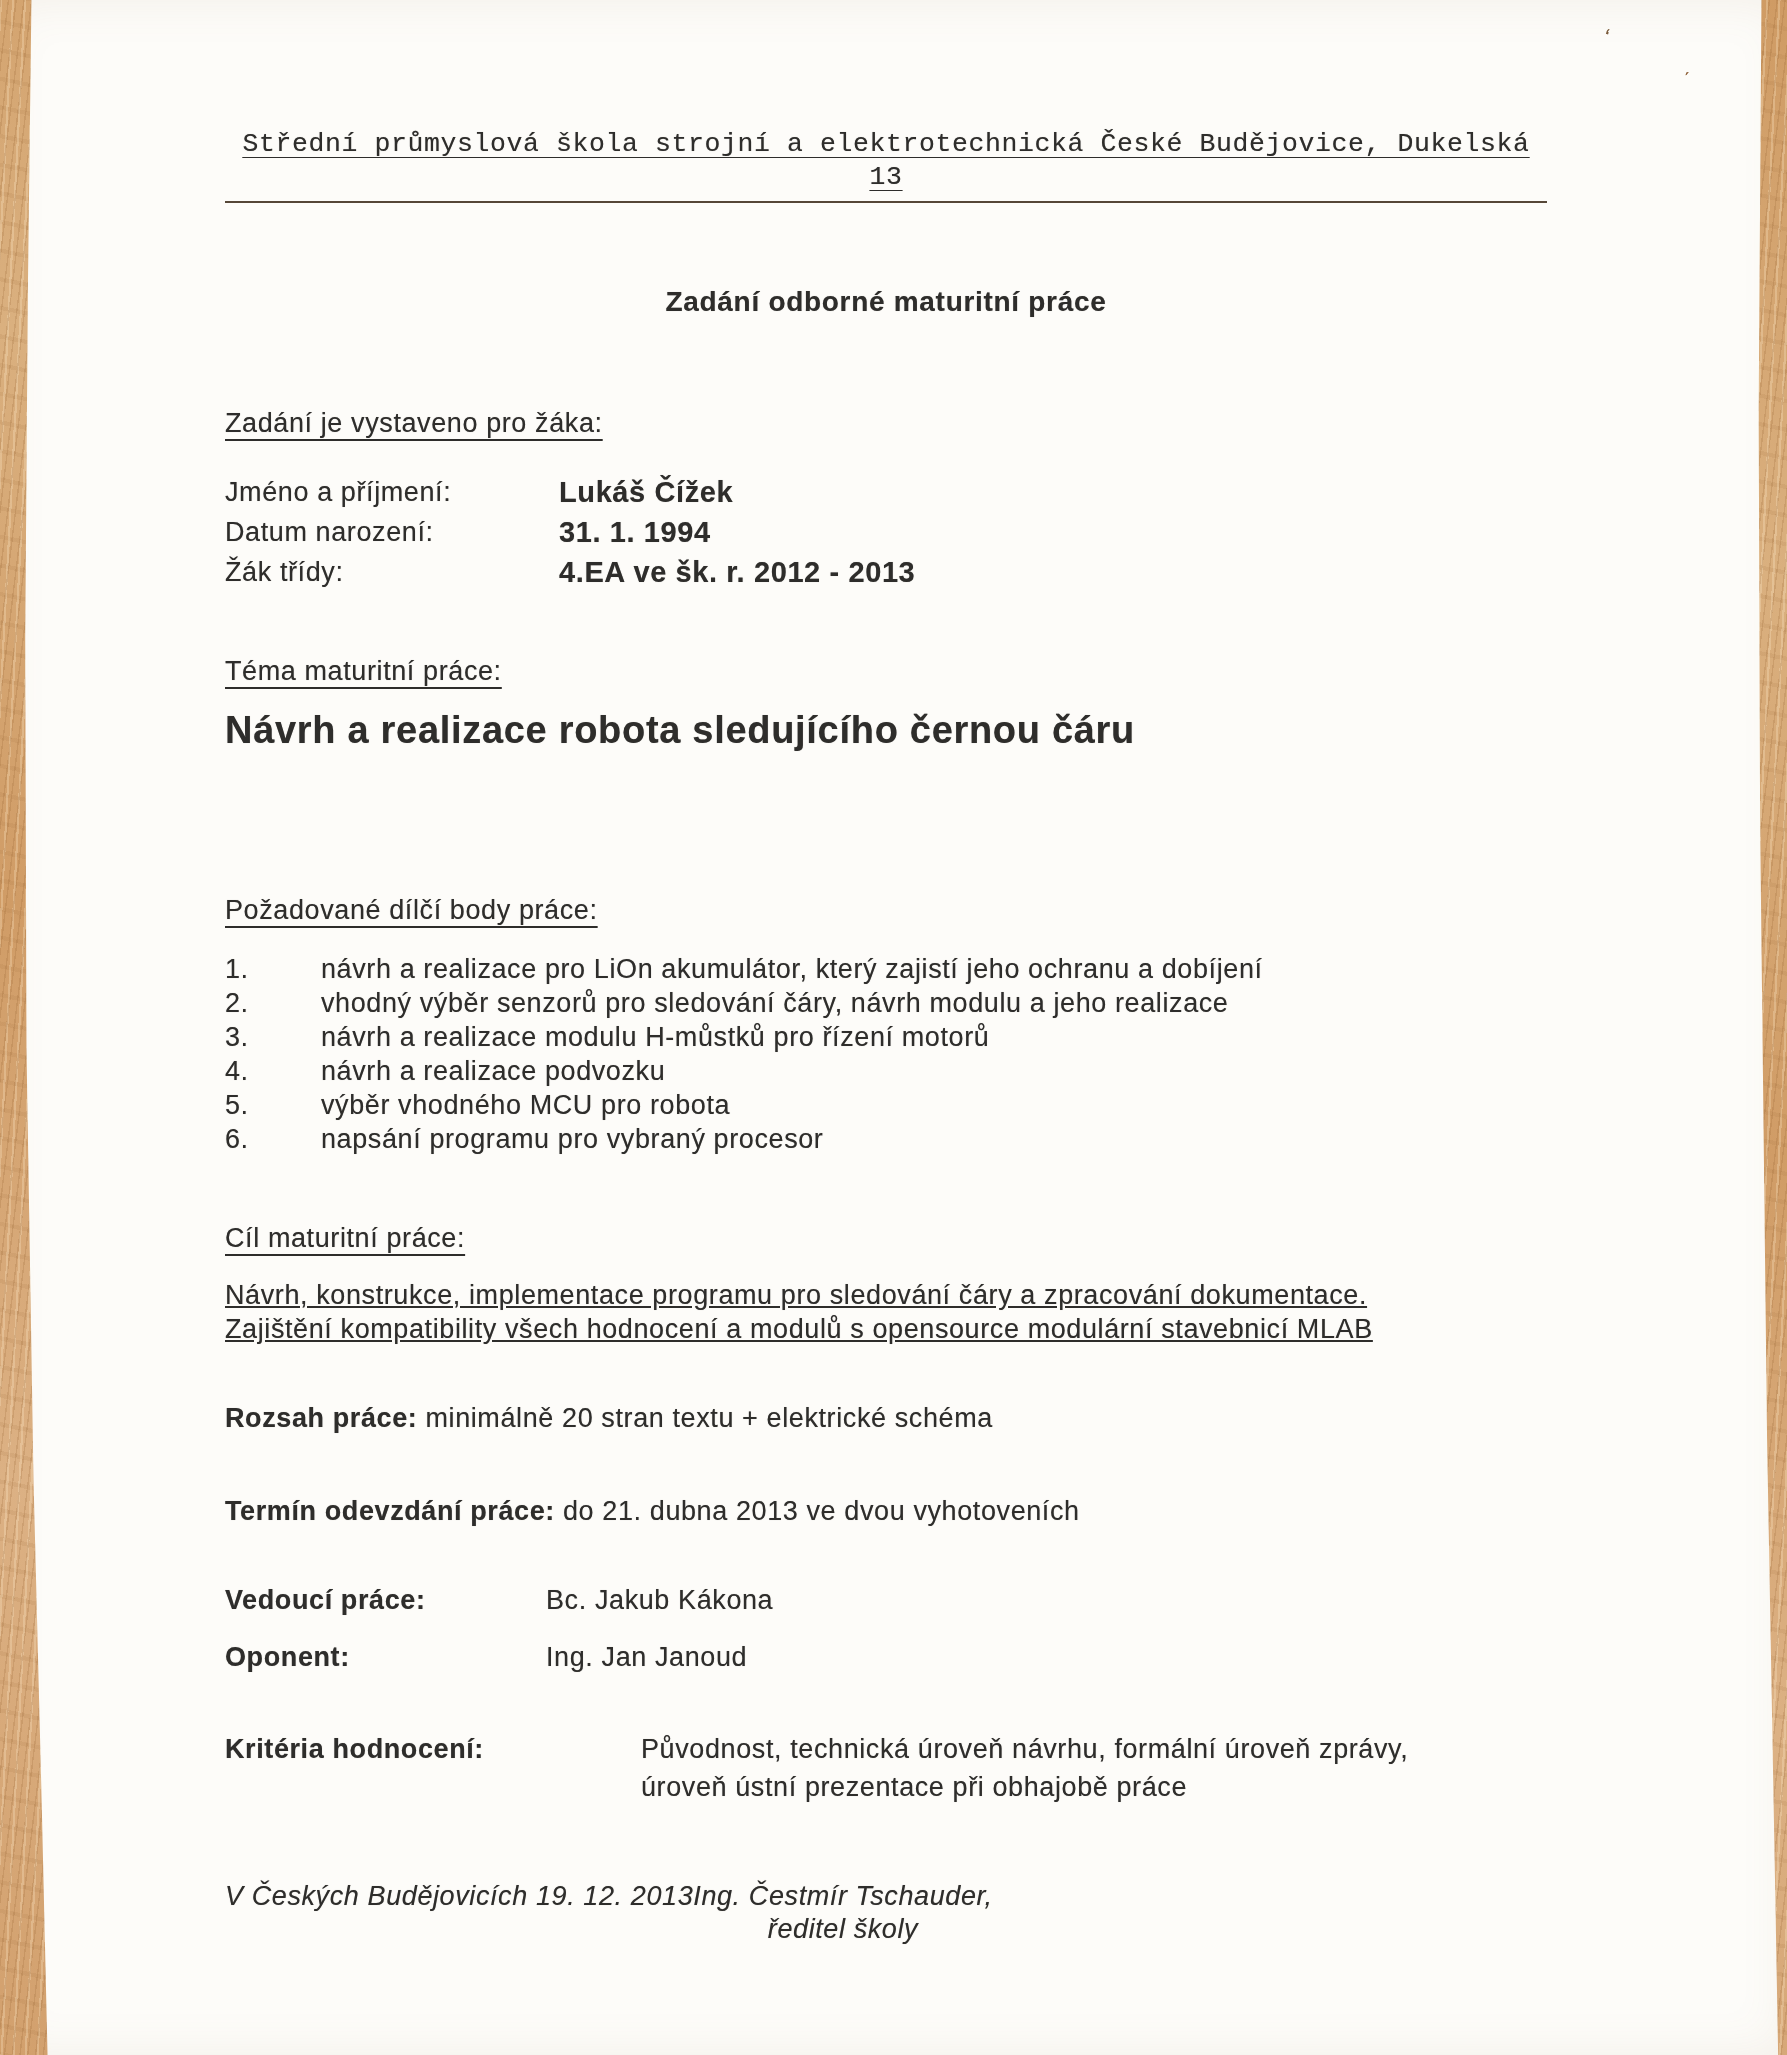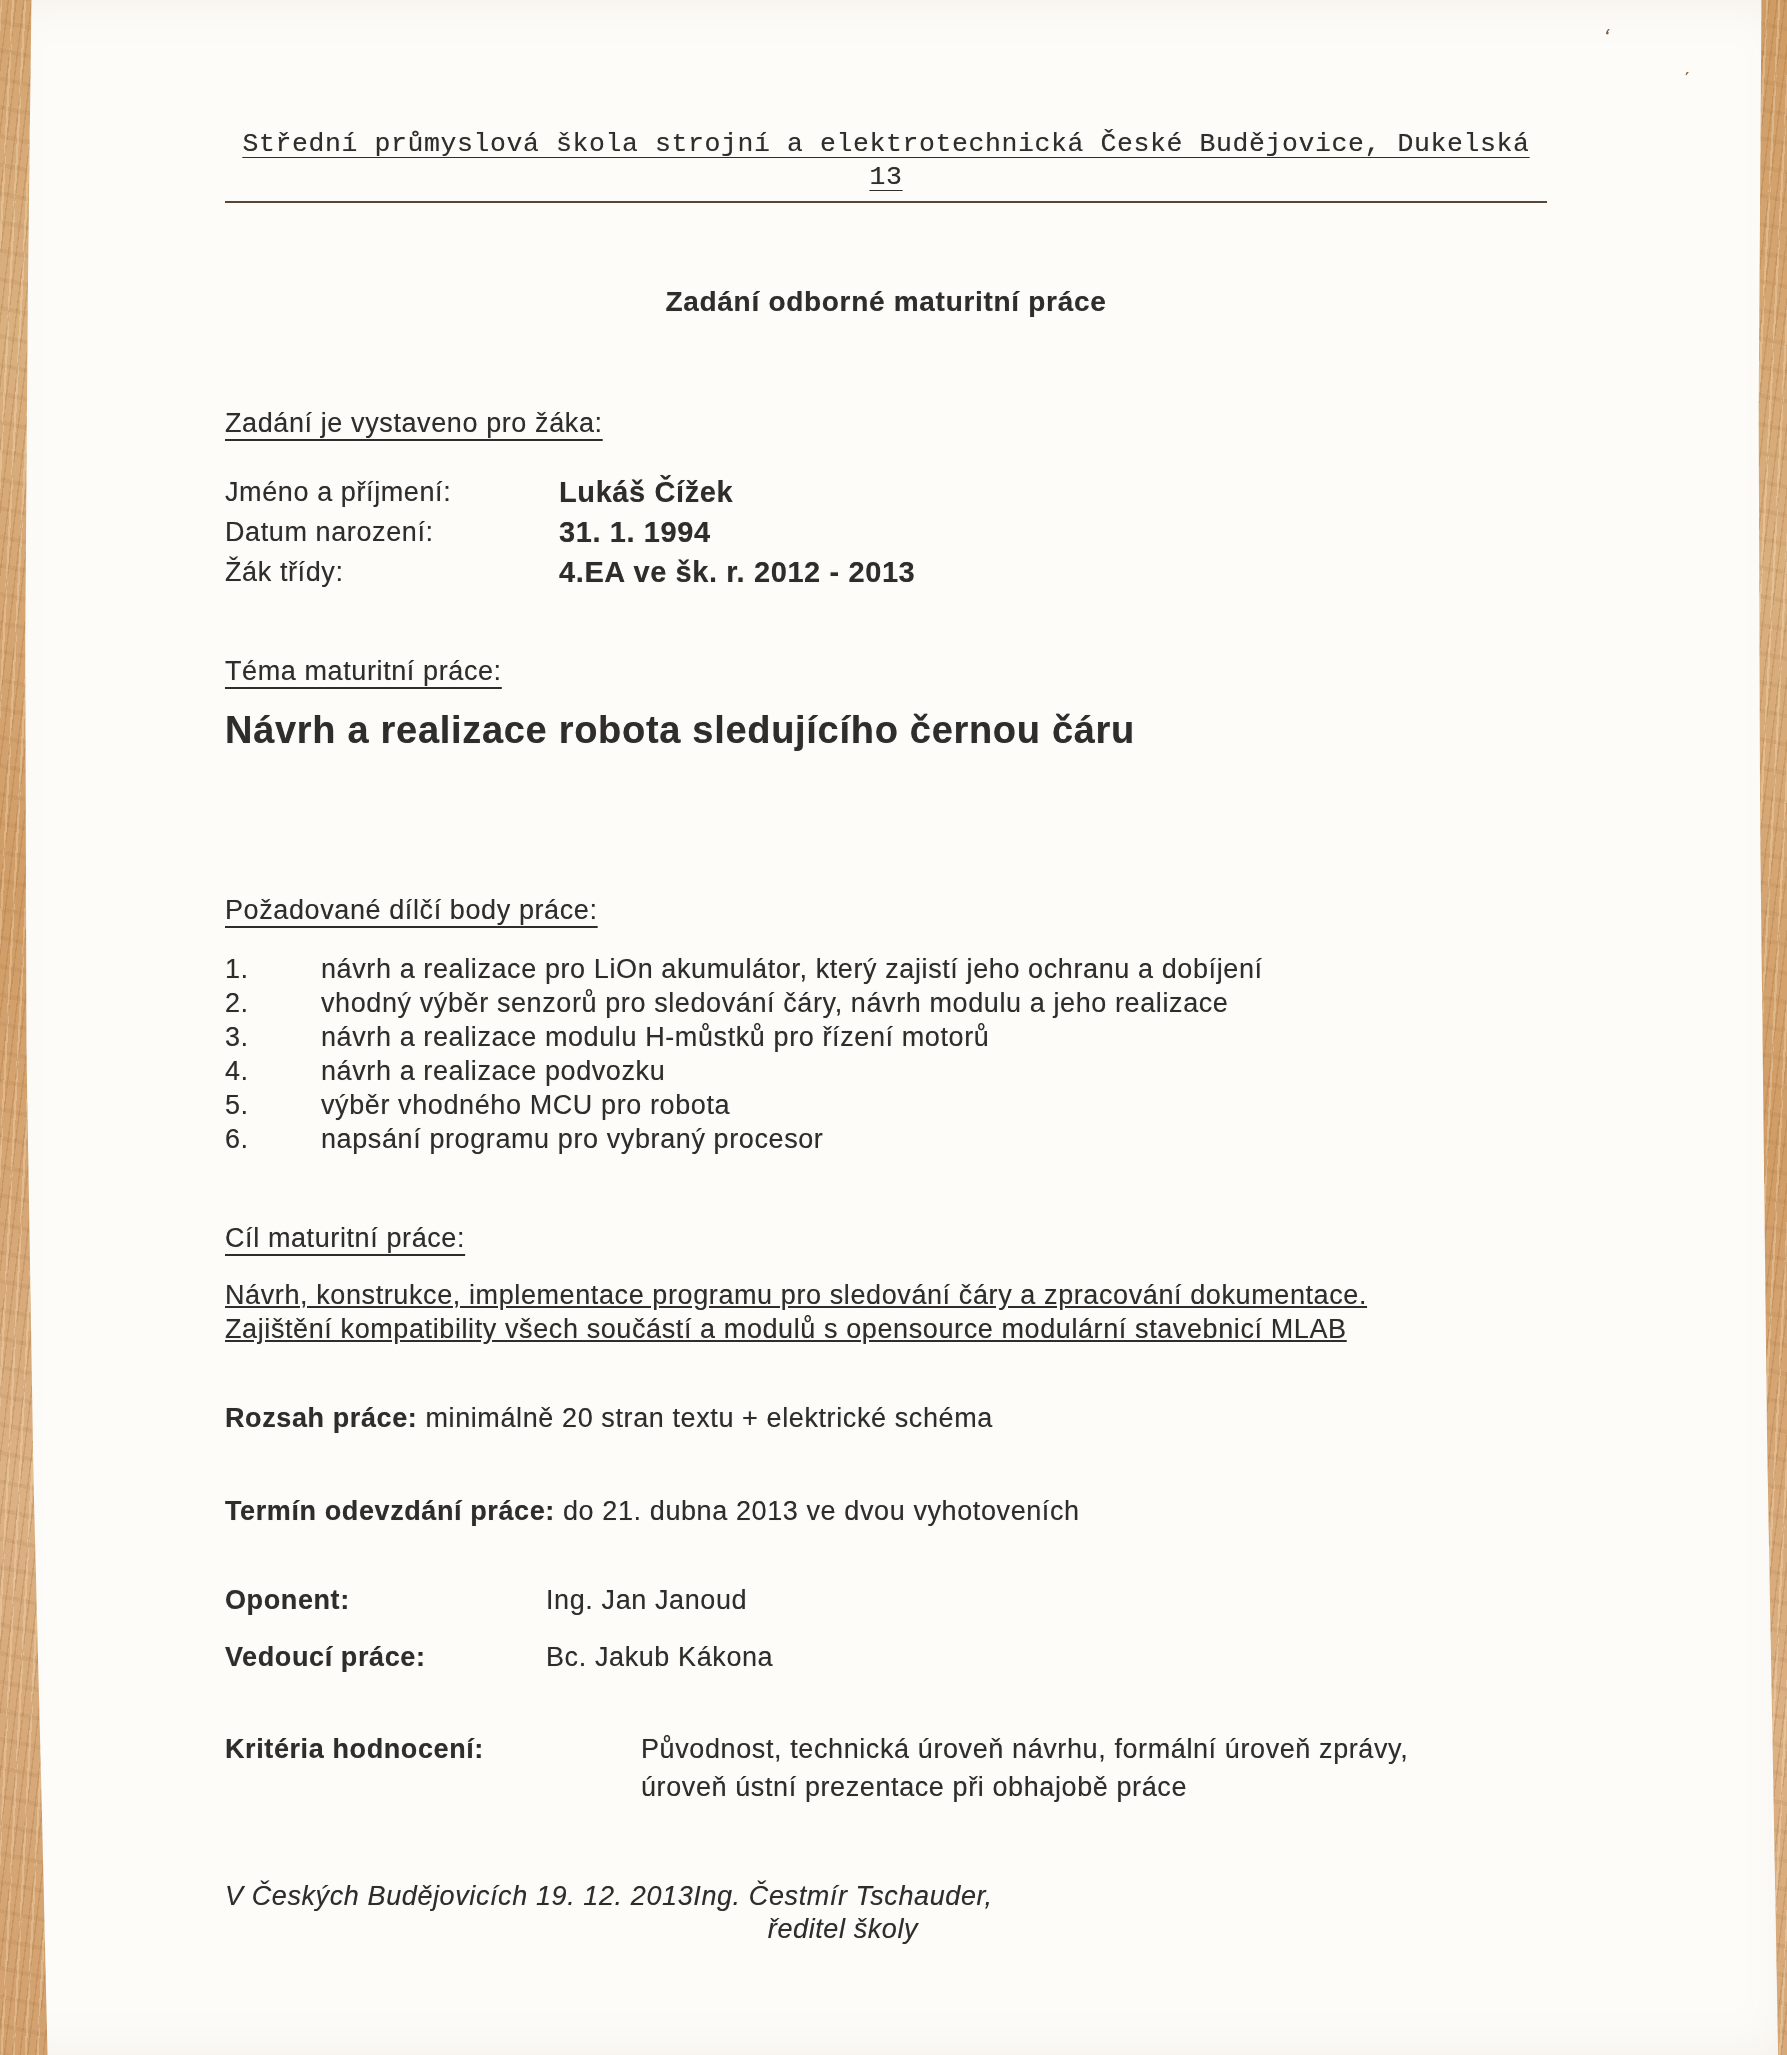--- a/index.html
+++ b/index.html
@@ -129,41 +129,41 @@
           </div>
           <div class="req-item">
             <span>6.</span>
             <span>napsání programu pro vybraný procesor</span>
           </div>
         </div>
       </div>
 
       <div class="mt-cil">
         <span class="sec-heading">Cíl maturitní práce:</span>
-        <div class="goal-text">Návrh, konstrukce, implementace programu pro sledování čáry a zpracování dokumentace. Zajištění kompatibility všech součástí a modulů s opensource modulární stavebnicí MLAB</div>
+        <div class="goal-text">Návrh, konstrukce, implementace programu pro sledování čáry a zpracování dokumentace. Zajištění kompatibility všech hodnocení a modulů s opensource modulární stavebnicí MLAB</div>
       </div>
 
       <div class="inline-row mt-rozsah">
         <span class="bold">Rozsah práce:</span>
         <span>minimálně 20 stran textu + elektrické schéma</span>
       </div>
 
       <div class="inline-row mt-termin">
         <span class="bold">Termín odevzdání práce:</span>
         <span>do 21. dubna 2013 ve dvou vyhotoveních</span>
       </div>
 
       <div class="people-rows">
         <div class="people-row">
+          <span class="bold">Vedoucí práce:</span>
+          <span>Bc. Jakub Kákona</span>
+        </div>
+        <div class="people-row">
           <span class="bold">Oponent:</span>
           <span>Ing. Jan Janoud</span>
-        </div>
-        <div class="people-row">
-          <span class="bold">Vedoucí práce:</span>
-          <span>Bc. Jakub Kákona</span>
         </div>
       </div>
 
       <div class="criteria-row">
         <span class="k bold">Kritéria hodnocení:</span>
         <span class="v">Původnost, technická úroveň návrhu, formální úroveň zprávy, úroveň ústní prezentace při obhajobě práce</span>
       </div>
 
       <div class="footer">
         <span>V Českých Budějovicích 19. 12. 2013</span>

